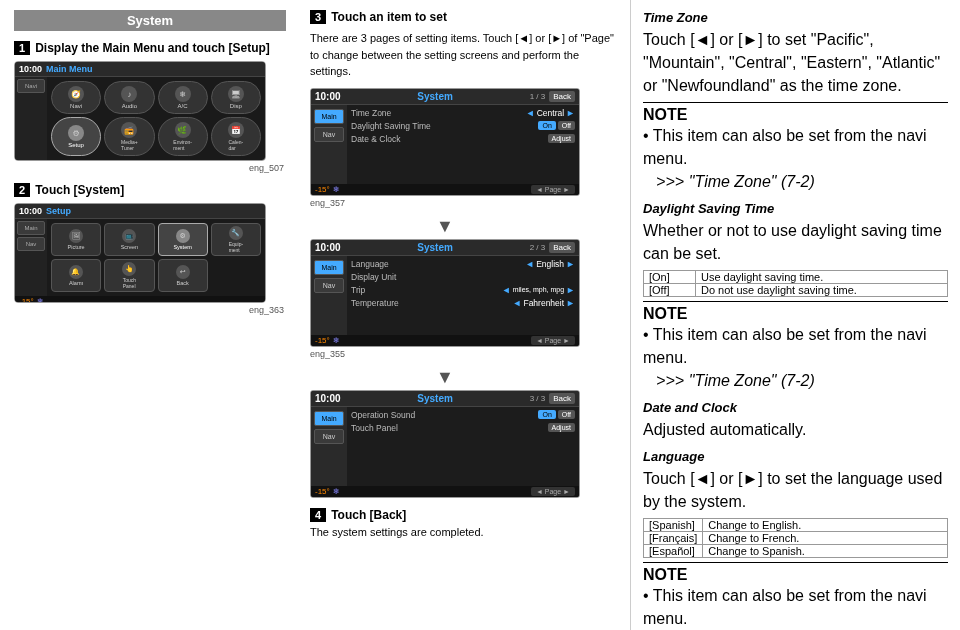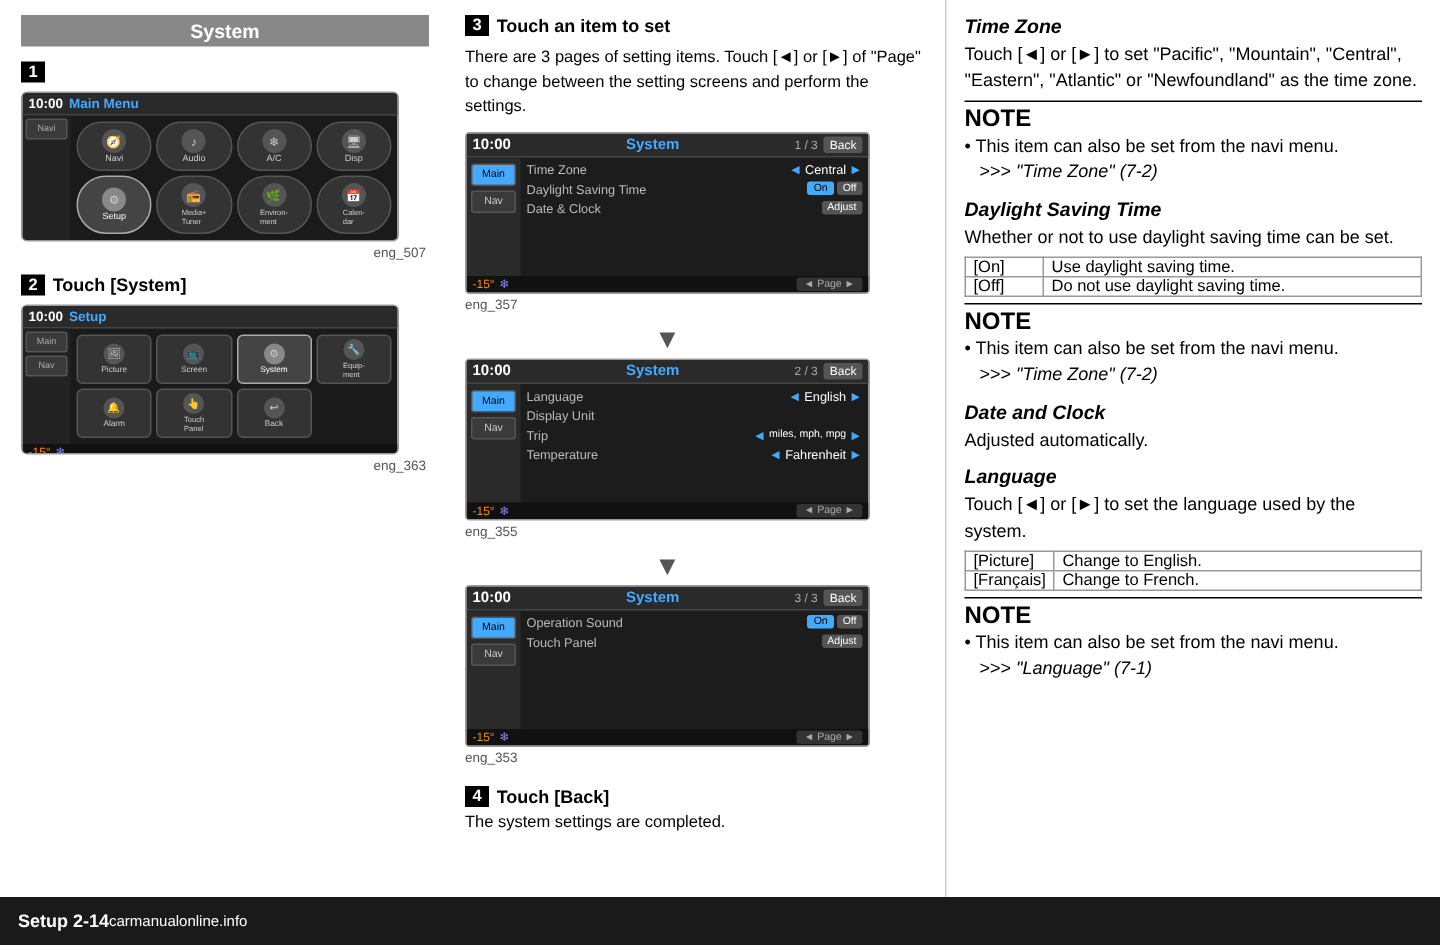--- a/index.html
+++ b/index.html
@@ -158,21 +158,21 @@
       font-size: 13px;
       margin-bottom: 3px;
       margin-top: 8px;
     }
 
     .right-col .section-heading:first-child {
       margin-top: 0;
     }
 
     .right-col p {
-      font-size: 12px;
+      font-size: 16px;
       line-height: 1.45;
       margin-bottom: 4px;
     }
 
     .note-box {
       border-top: 1px solid #000;
       margin: 4px 0;
       padding-top: 3px;
     }
 
@@ -563,20 +563,21 @@
 </head>
 <body>
 
 <div class="page-container">
 
   <div class="left-col">
     <div class="section-title-box">System</div>
 
     <div class="step-label">
       <span class="step-num">1</span>
+      <span>Display the Main Menu and touch [Setup]</span>
     </div>
     <div class="screen-img">
 
       <div class="main-screen">
         <div class="ms-header">
           <span class="ms-time">10:00</span>
           <span class="ms-title">Main Menu</span>
         </div>
         <div class="ms-body">
           <div class="ms-sidebar">
@@ -818,21 +819,20 @@
           </div>
         </div>
         <div class="ds-footer">
           <span class="ds-footer-temp">-15°</span>
           <span style="color:#88f;font-size:8px;">❄</span>
           <span style="flex:1;"></span>
           <span class="ds-footer-page">◄ Page ►</span>
         </div>
       </div>
     </div>
-    <div class="mid-caption">eng_353</div>
 
     <div class="step4-label">
       <span class="step-num">4</span>
       <span>Touch [Back]</span>
     </div>
     <p class="step4-text">The system settings are completed.</p>
   </div>
 
   <div class="right-col">
 
@@ -863,27 +863,31 @@
     </div>
 
     <div class="section-heading"><em>Date and Clock</em></div>
     <p>Adjusted automatically.</p>
 
     <div class="section-heading"><em>Language</em></div>
     <p>Touch [◄] or [►] to set the language used by the system.</p>
     <table>
       <tbody>
           <tr>
-        <td>[Picture]</td>
+        <td>[Spanish]</td>
         <td>Change to English.</td>
       </tr>
       <tr>
         <td>[Français]</td>
         <td>Change to French.</td>
       </tr>
+      <tr>
+        <td>[Español]</td>
+        <td>Change to Spanish.</td>
+      </tr>
     </tbody>
       </table>
     <div class="note-box">
       <span class="note-label">NOTE</span>
       <p class="note-text">• This item can also be set from the navi menu.<br>&nbsp;&nbsp;&nbsp;&gt;&gt;&gt; <em>"Language" (7-1)</em></p>
     </div>
   </div>
 
 </div>
 

